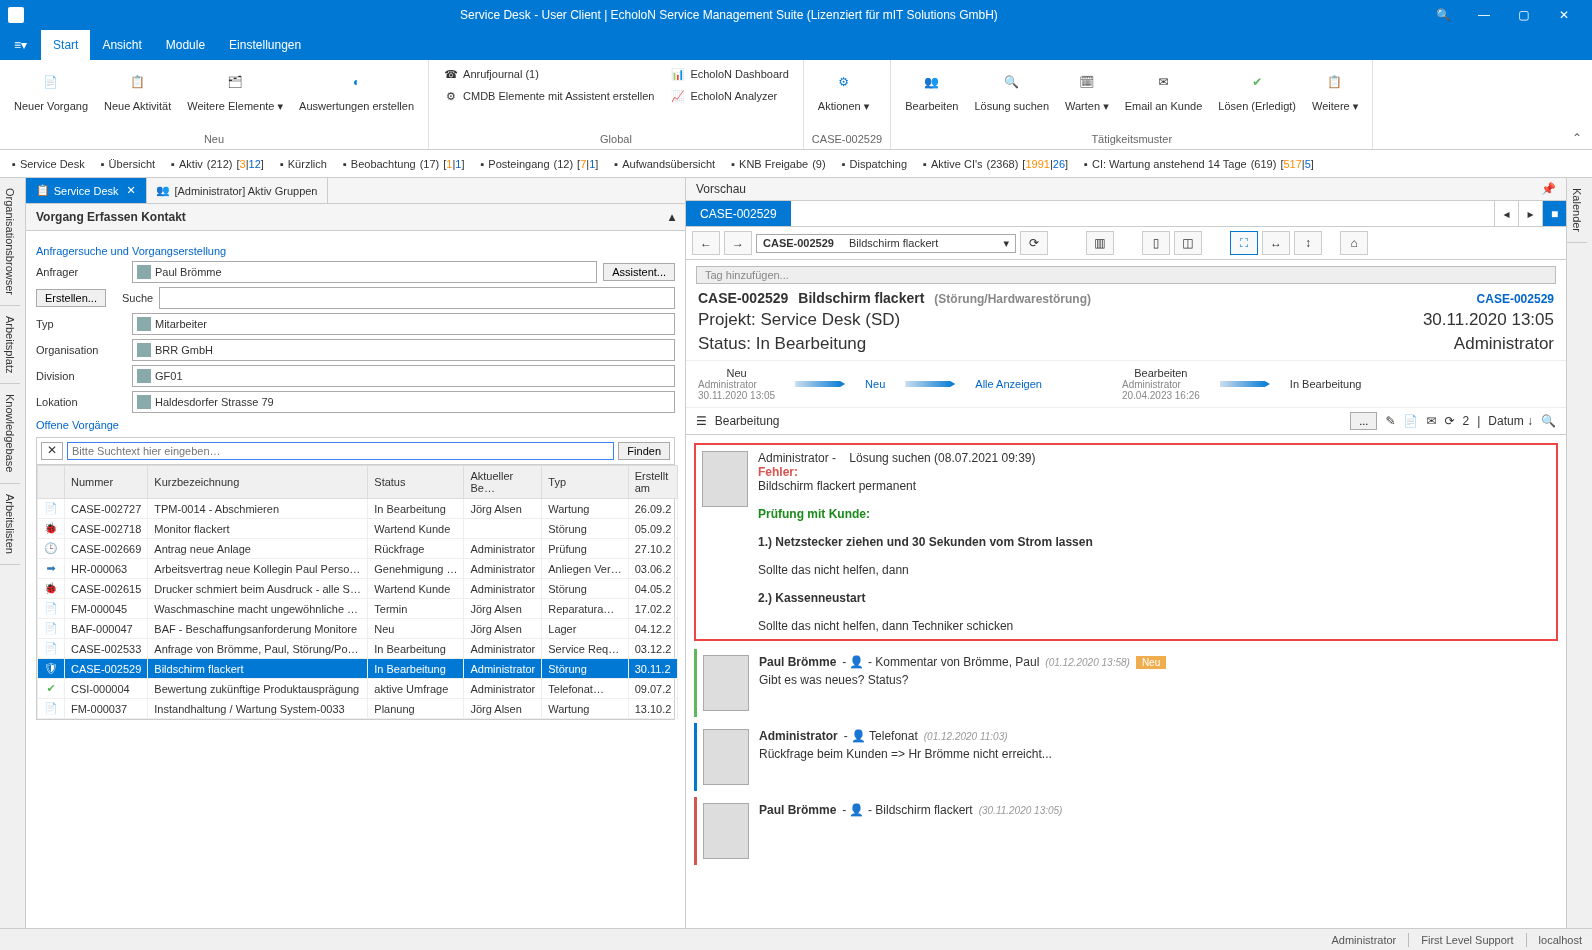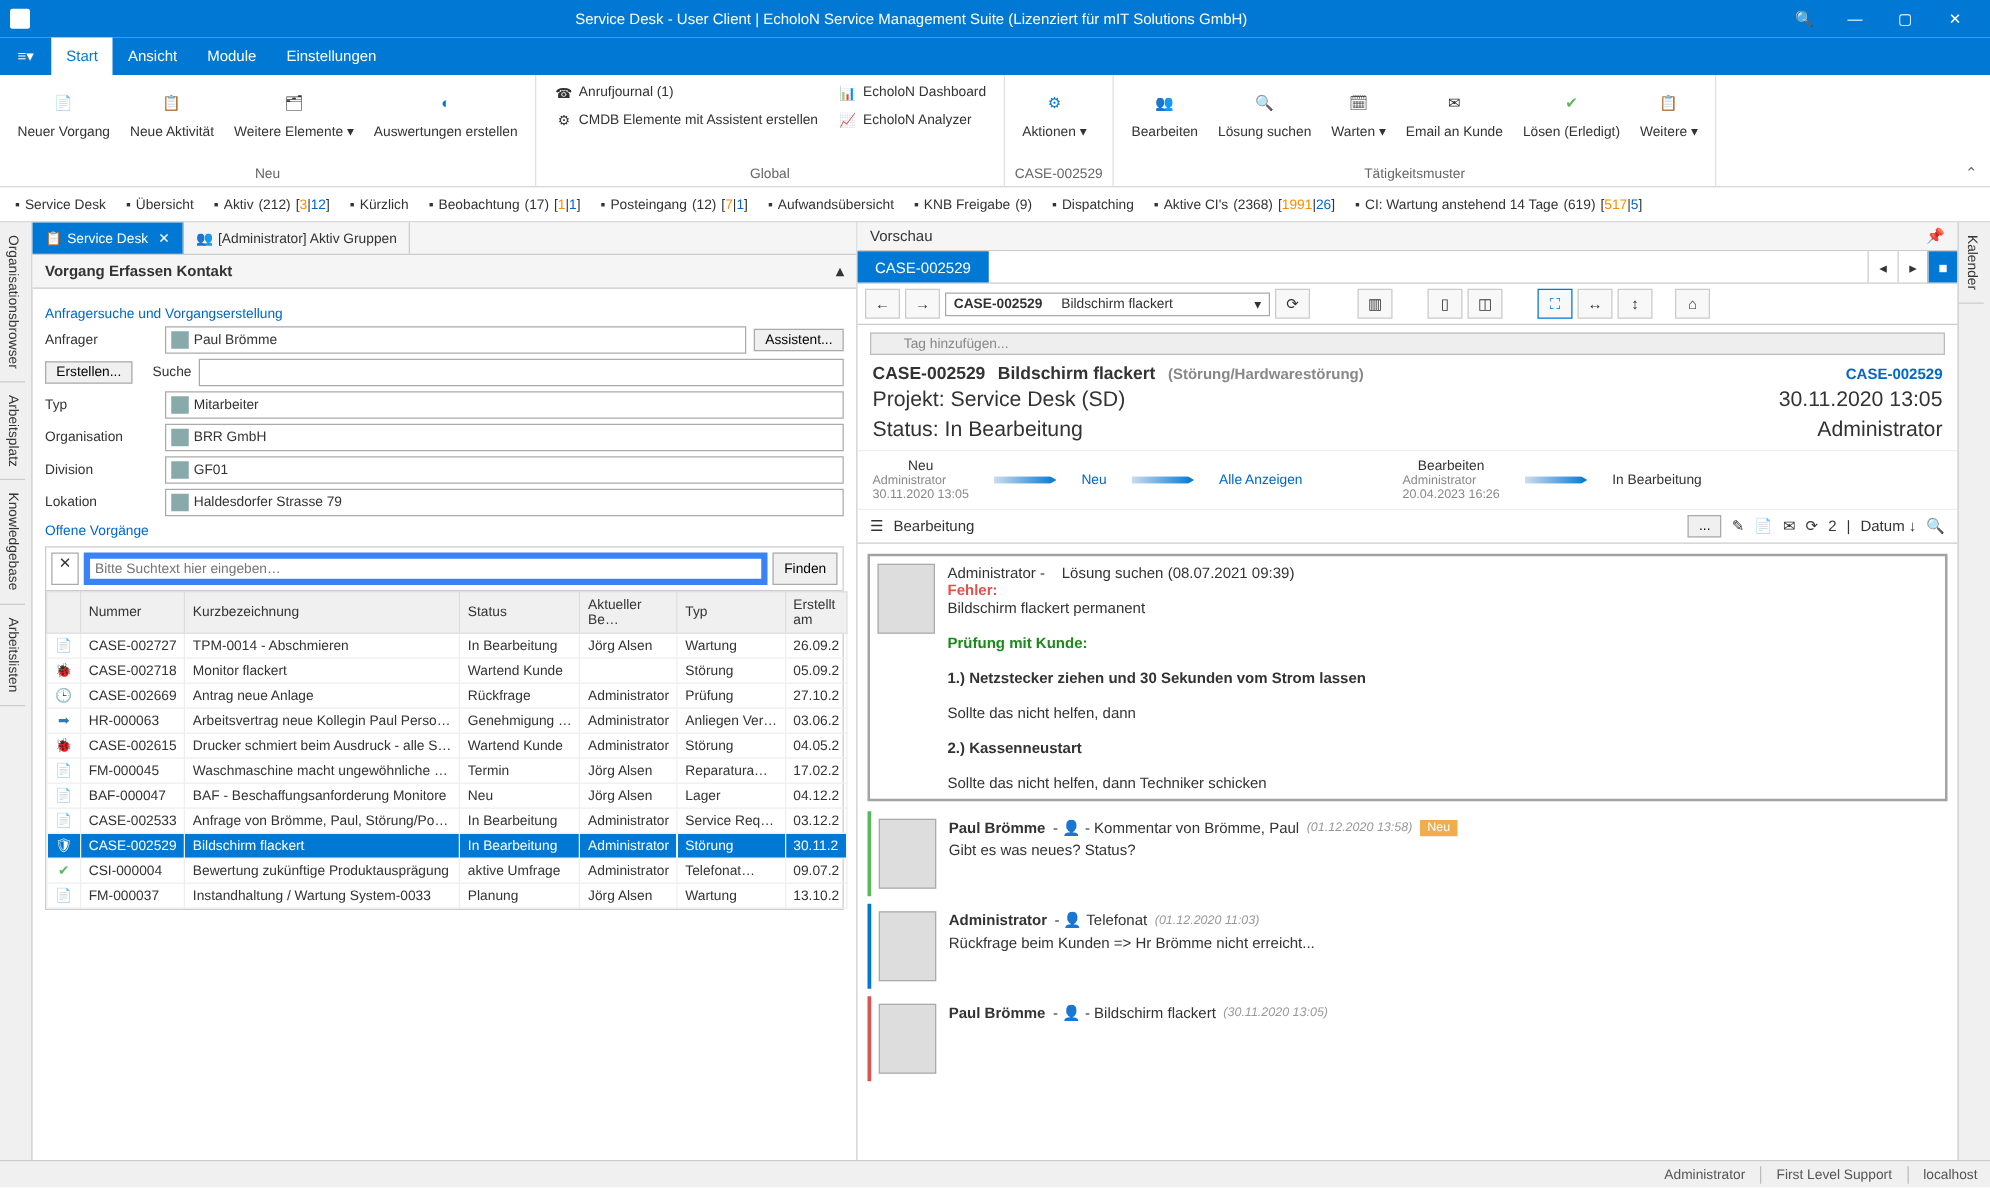--- a/index.html
+++ b/index.html
@@ -43,21 +43,21 @@
 .panel-hdr .collapse-arrow { margin-left: auto; }
 .left-body { padding: 8px 10px; overflow: auto; flex: 1; }
 .section-title { color: #0066cc; font-size: 11px; margin: 6px 0 4px; }
 .form-row { display: flex; align-items: center; margin-bottom: 4px; gap: 6px; }
 .form-row .lbl { width: 90px; font-size: 11px; }
 .form-row .field { flex: 1; height: 22px; border: 1px solid #aaa; display: flex; align-items: center; padding: 0 4px; font-size: 11px; background: #fff; gap: 4px; }
 .form-row .field .ficon { width: 14px; height: 14px; background: #8aa; }
 .small-btn { border: 1px solid #aaa; background: #f0f0f0; padding: 2px 8px; font-size: 11px; cursor: pointer; }
 .grid-wrap { border: 1px solid #ccc; margin-top: 6px; }
 .grid-search { display: flex; padding: 4px; gap: 4px; border-bottom: 1px solid #ccc; }
-.grid-search input { flex: 1; border: 5px solid #3b82f6; padding: 2px 4px; font-size: 11px; }
+.grid-search input { flex: 1; border: 1px solid #3b82f6; padding: 2px 4px; font-size: 11px; }
 .grid-search .x-btn { border: 1px solid #aaa; width: 22px; text-align: center; cursor: pointer; }
 .grid { width: 100%; border-collapse: collapse; font-size: 11px; }
 .grid th { background: #f0f0f0; border: 1px solid #ddd; padding: 4px 6px; text-align: left; font-weight: normal; }
 .grid td { border: 1px solid #eee; padding: 3px 6px; white-space: nowrap; overflow: hidden; text-overflow: ellipsis; }
 .grid tr.selected td { background: #0078d4; color: #fff; }
 .grid td.icon-cell { width: 20px; text-align: center; }
 .bug-icon { color: #d9534f; }
 .clock-icon { color: #5bc0de; }
 .arrow-icon { color: #337ab7; }
 .doc-icon { color: #999; }
@@ -70,21 +70,21 @@
 .preview-hdr { background: #f5f5f5; border-bottom: 1px solid #ccc; padding: 4px 10px; font-size: 12px; display: flex; align-items: center; }
 .preview-hdr .pin { margin-left: auto; cursor: pointer; }
 .case-tab-bar { background: #fff; height: 26px; display: flex; align-items: stretch; border-bottom: 1px solid #ccc; }
 .case-tab { background: #0078d4; color: #fff; padding: 0 14px; display: flex; align-items: center; font-size: 12px; }
 .case-nav-right { margin-left: auto; display: flex; }
 .case-nav-right .nbtn { width: 24px; border-left: 1px solid #ccc; display: flex; align-items: center; justify-content: center; cursor: pointer; }
 .case-toolbar { border-bottom: 1px solid #ccc; padding: 4px 6px; display: flex; align-items: center; gap: 4px; }
 .tbtn { border: 1px solid #ccc; background: #f8f8f8; width: 28px; height: 24px; display: flex; align-items: center; justify-content: center; cursor: pointer; }
 .case-select { border: 1px solid #aaa; padding: 2px 6px; font-size: 11px; display: flex; align-items: center; gap: 6px; }
 .case-select .dd { margin-left: auto; }
-.tag-btn { border: 1px solid #bbb; background: #eee; color: #888; padding: 2px 26px; font-size: 11px; margin: 6px 10px 0; display: inline-block; cursor: pointer; }
+.tag-btn { border: 1px solid #bbb; background: #eee; color: #888; padding: 2px 8px; font-size: 11px; margin: 6px 10px 0; display: inline-block; cursor: pointer; }
 .case-header { padding: 6px 12px; border-bottom: 1px solid #eee; }
 .case-header .case-line1 { display: flex; align-items: baseline; gap: 10px; }
 .case-header .case-id { font-size: 14px; font-weight: bold; }
 .case-header .case-title { font-size: 14px; font-weight: bold; }
 .case-header .case-type { color: #888; font-size: 12px; font-weight: bold; }
 .case-header .case-link { margin-left: auto; color: #0066cc; font-weight: bold; }
 .case-header .case-line2 { display: flex; margin-top: 4px; font-size: 17px; }
 .case-header .case-line2 .right { margin-left: auto; }
 .workflow { display: flex; align-items: center; gap: 20px; padding: 6px 12px; font-size: 11px; border-bottom: 1px solid #eee; }
 .wf-step { display: flex; flex-direction: column; align-items: center; }
@@ -95,21 +95,21 @@
 .activity-body { padding: 8px; overflow: auto; flex: 1; }
 .entry { display: flex; gap: 10px; border-left: 3px solid #0078d4; padding: 6px; margin-bottom: 6px; }
 .entry.green { border-left-color: #5cb85c; }
 .entry.red { border-left-color: #d9534f; }
 .entry .avatar { width: 46px; height: 56px; background: #ddd; border: 1px solid #aaa; }
 .entry .entry-body { flex: 1; font-size: 12px; }
 .entry .entry-head { display: flex; align-items: center; gap: 6px; margin-bottom: 4px; }
 .entry .entry-head .name { font-weight: bold; }
 .entry .entry-head .ts { color: #999; font-style: italic; font-size: 10px; }
 .entry .badge { background: #f0ad4e; color: #fff; padding: 1px 6px; font-size: 10px; }
-.big-entry { border: 2px solid #a3a3a3; padding: 6px; display: flex; gap: 10px; margin-bottom: 8px; }
+.big-entry { border: 2px solid #ef4444; padding: 6px; display: flex; gap: 10px; margin-bottom: 8px; }
 .big-entry .avatar { width: 46px; height: 56px; background: #ddd; border: 1px solid #aaa; }
 .big-entry .eb-body { font-size: 12px; flex: 1; }
 .red-text { color: #d9534f; font-weight: bold; }
 .green-text { color: #1a8a1a; font-weight: bold; }
 .status-bar { height: 22px; background: #f0f0f0; border-top: 1px solid #ccc; display: flex; align-items: center; justify-content: flex-end; padding: 0 10px; gap: 12px; font-size: 11px; color: #555; }
 .status-bar .sep { border-left: 1px solid #bbb; height: 14px; }
 </style>
 </head>
 <body>
 

